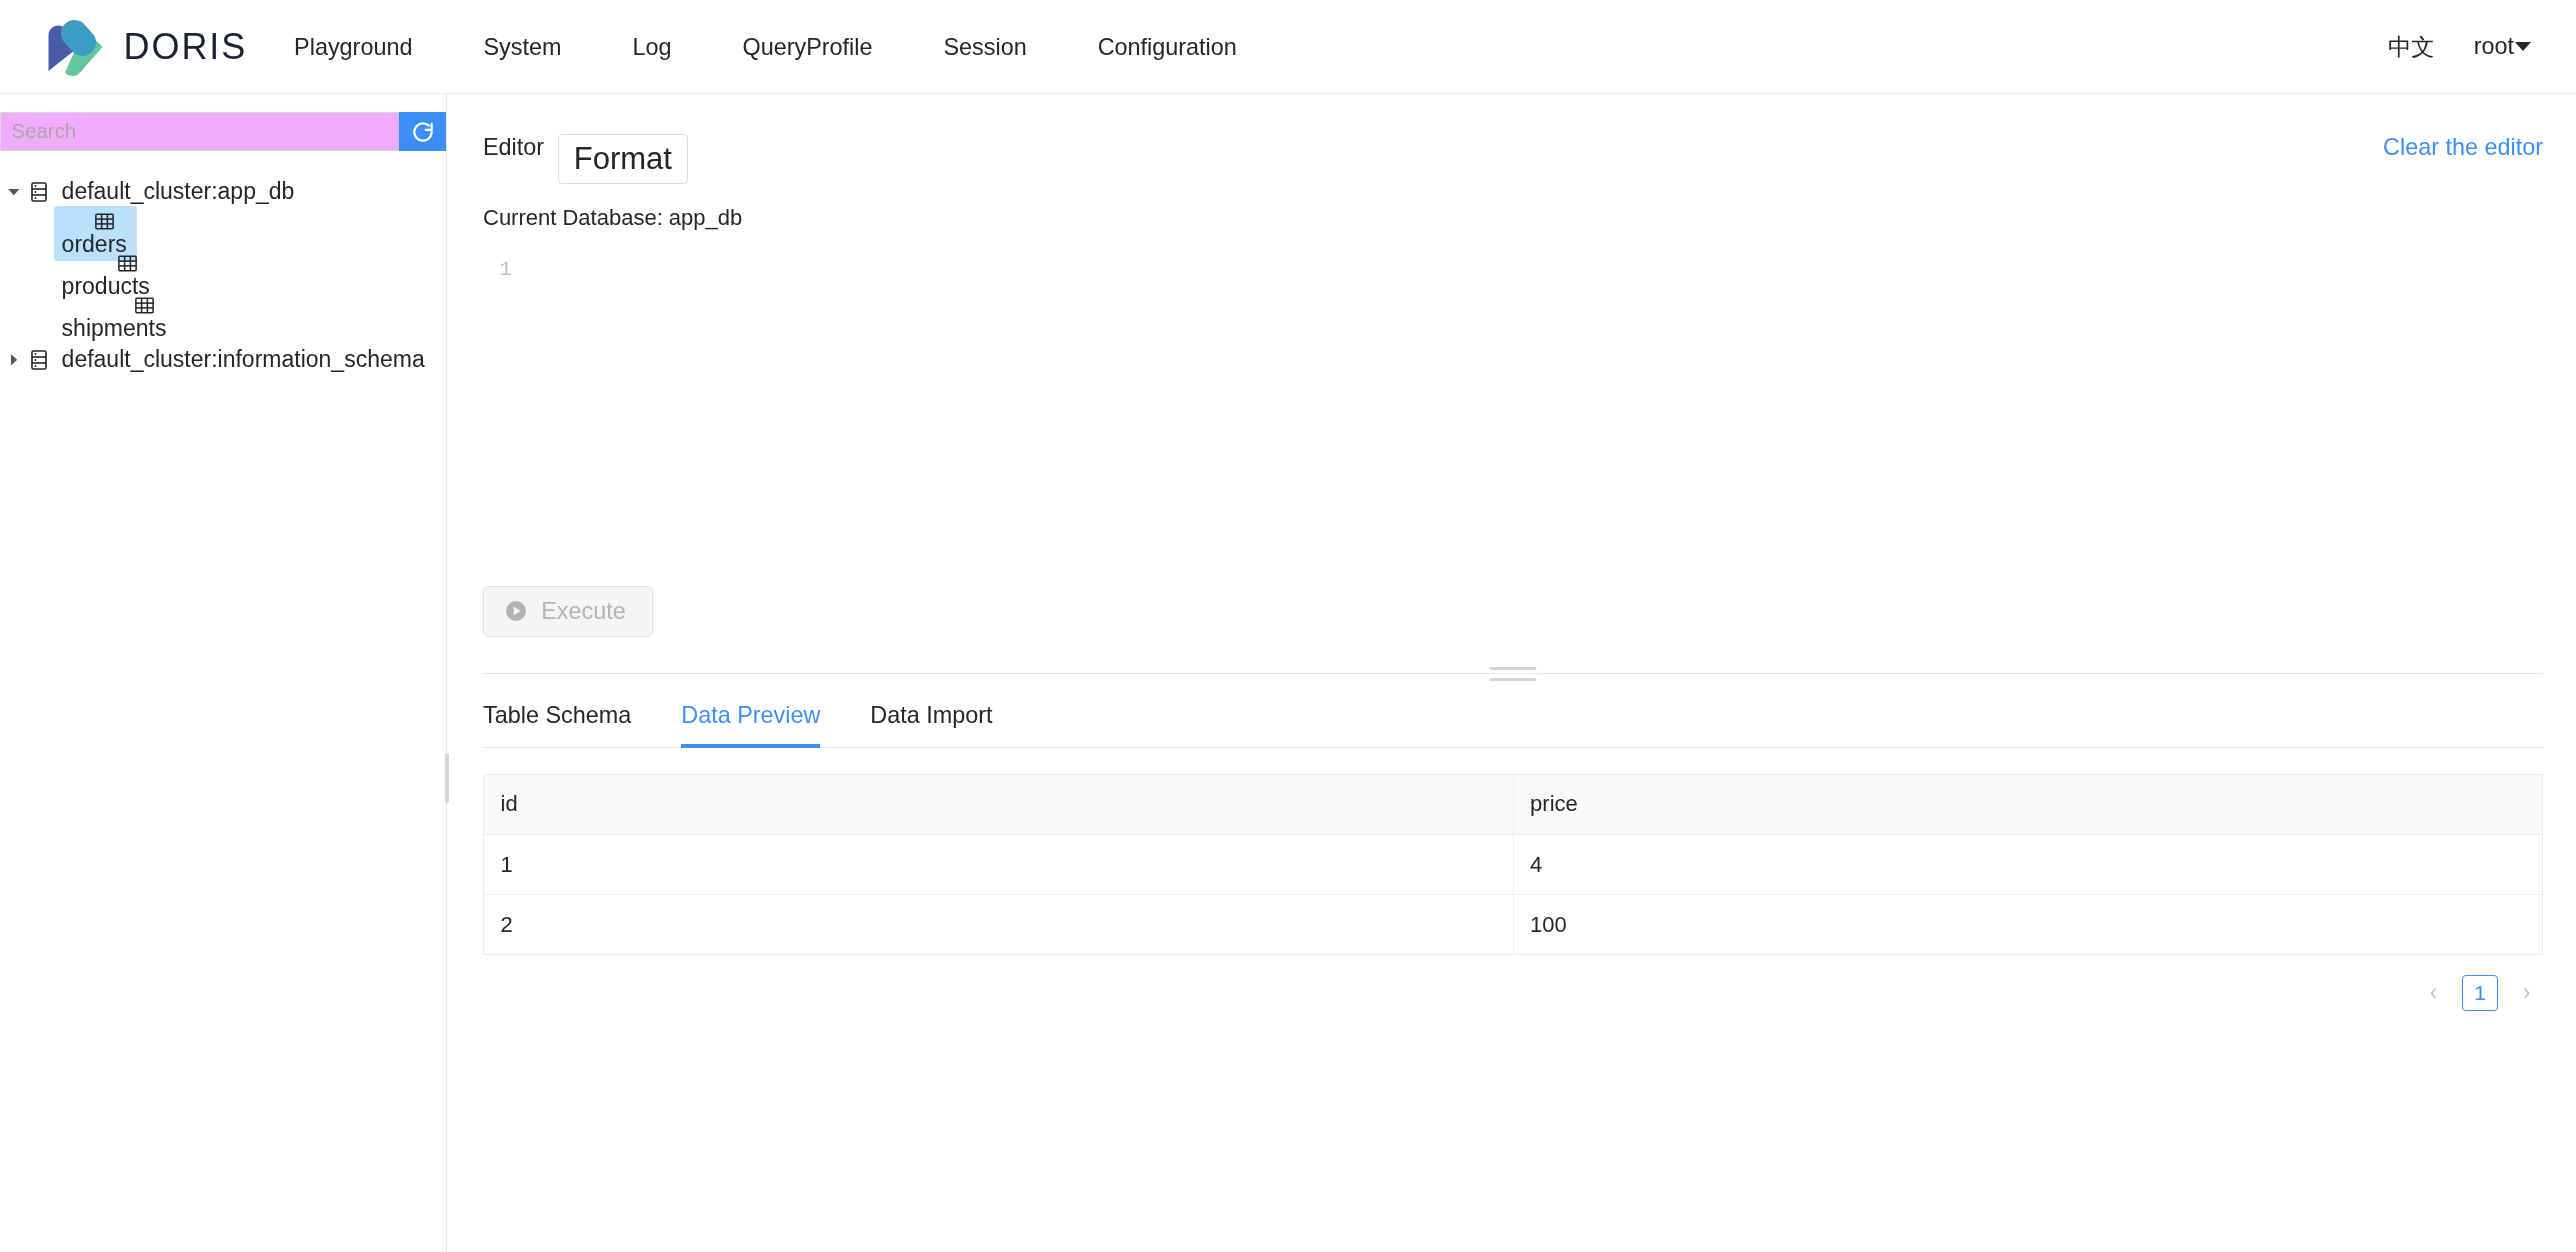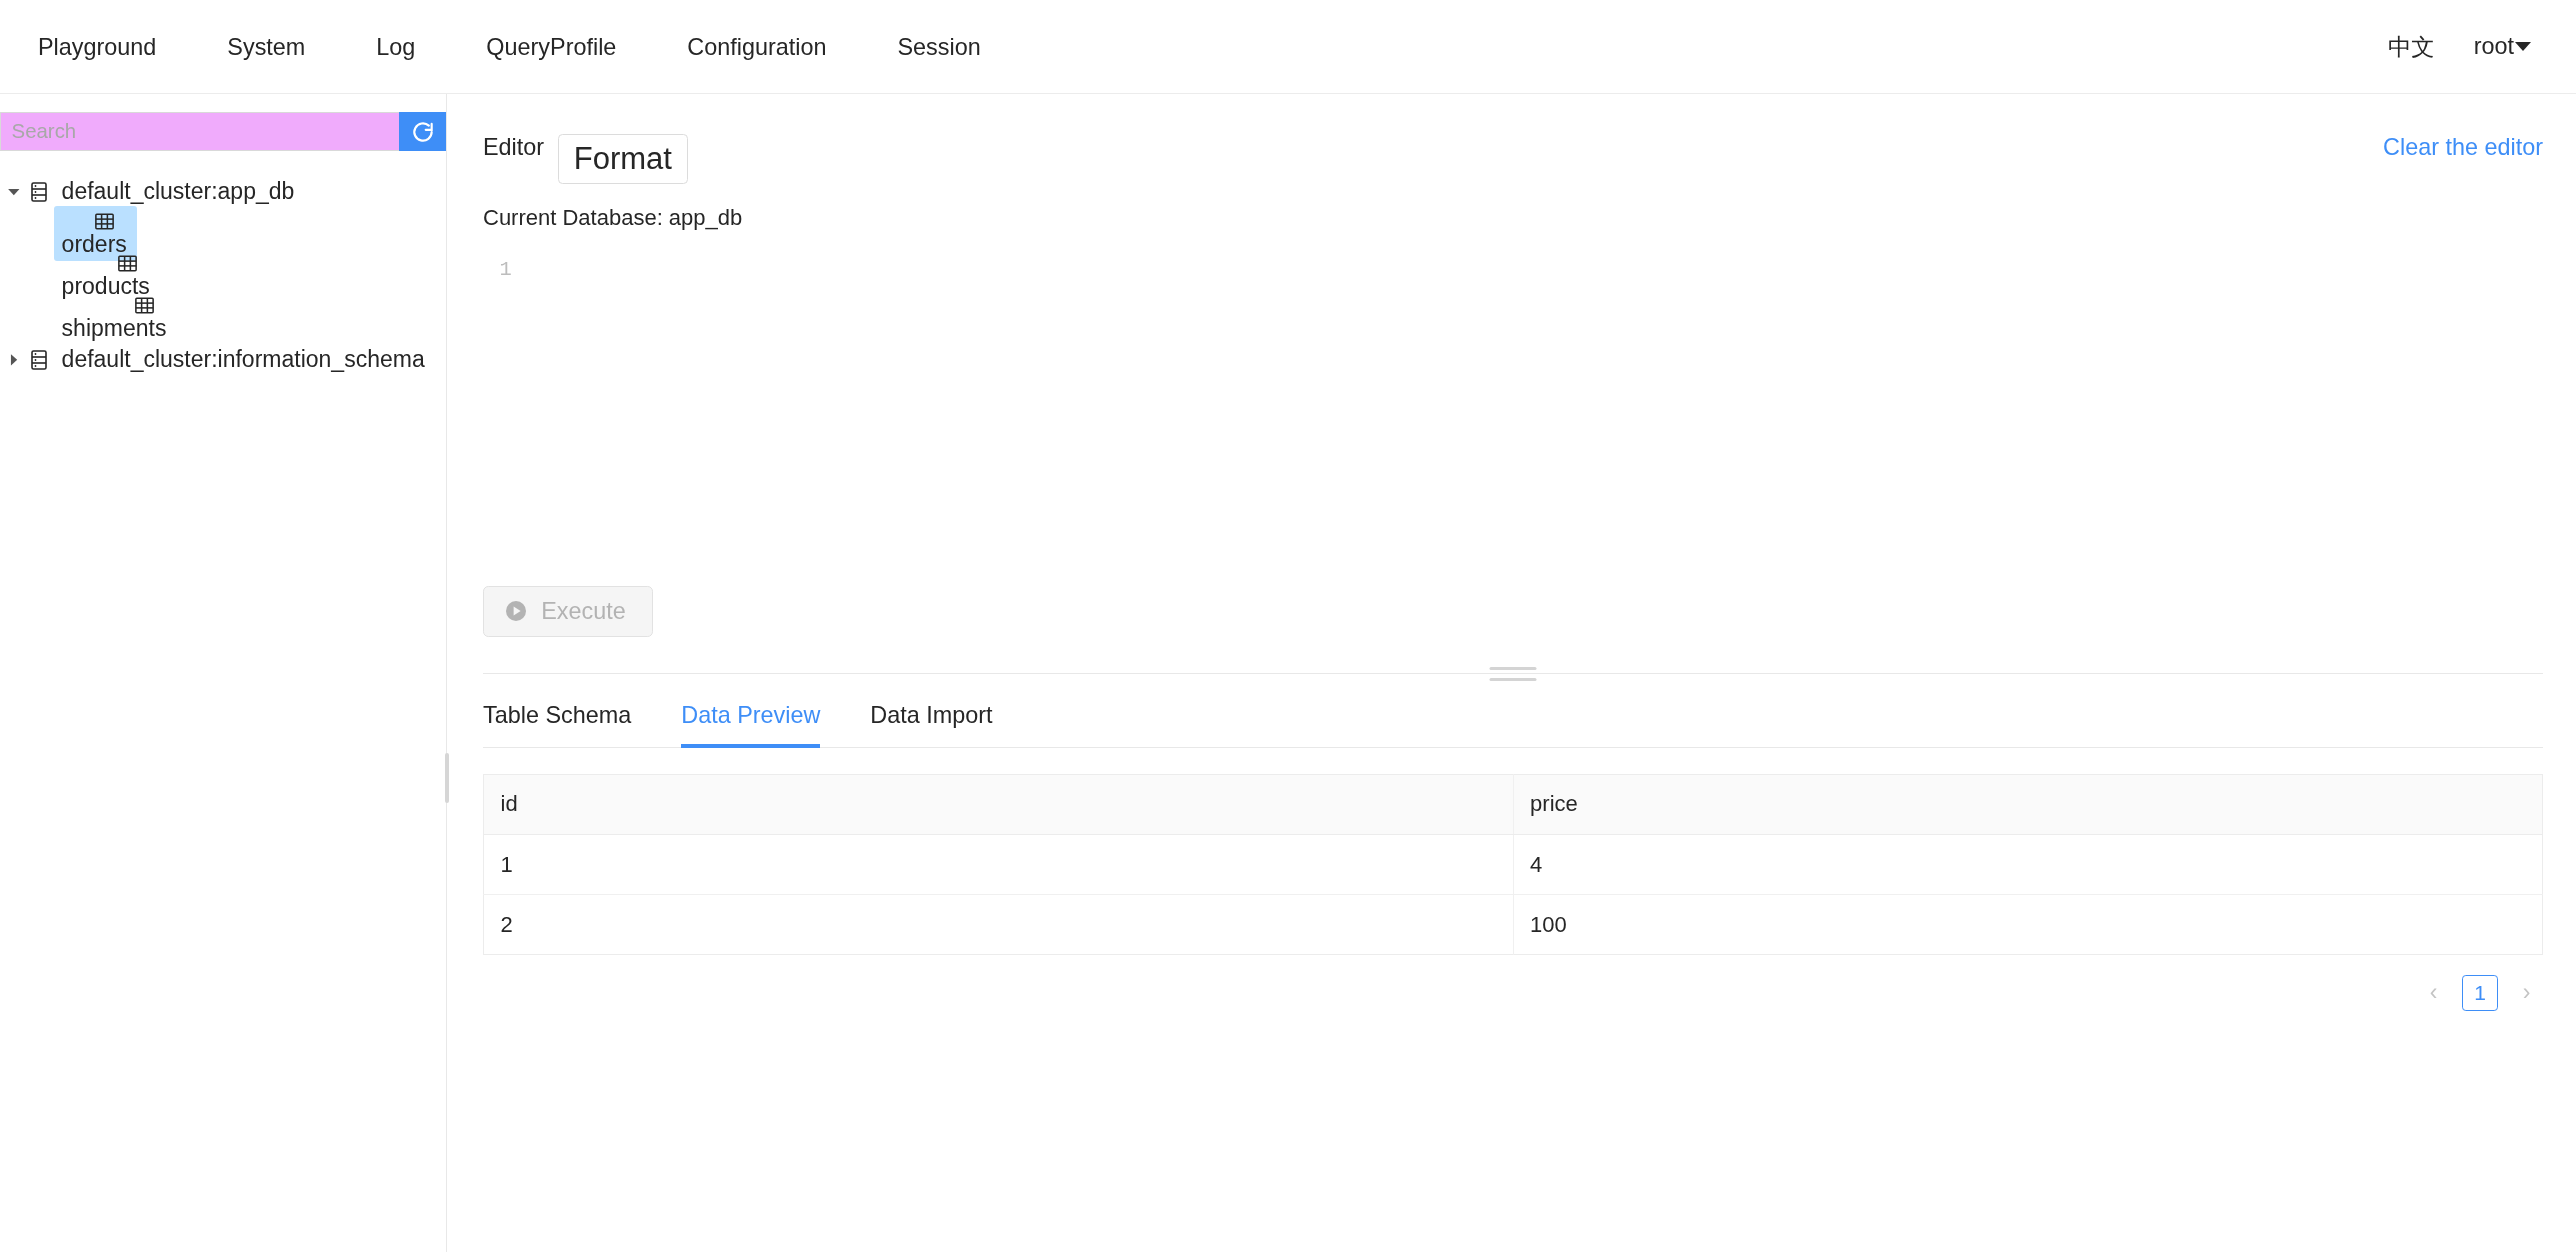--- a/index.html
+++ b/index.html
@@ -285,28 +285,36 @@
     border-radius: 3.8px;
     color: #3e8ef7;
     display: flex; align-items: center; justify-content: center;
     font-size: 21px; cursor: pointer;
   }
 </style>
 </head>
 <body>
 
 <div class="header">
+  <div class="brand">
+    <svg class="logo-mark" viewBox="0 0 92 88">
+      <path d="M62 20 L86 44 L56 78 A13 13 0 0 1 36 78 Z" fill="#64c79a"></path>
+      <path d="M14 28 A13 13 0 0 1 36 19 L58 41 L14 76 Z" fill="#4a5aa8"></path>
+      <rect x="36" y="6" width="36" height="52" rx="18" transform="rotate(-42 54 32)" fill="#3b9dc4"></rect>
+    </svg>
+    <div class="brand-name">DORIS</div>
+  </div>
 
   <div class="nav">
     <div class="nav-item">Playground</div>
     <div class="nav-item">System</div>
     <div class="nav-item">Log</div>
     <div class="nav-item">QueryProfile</div>
+    <div class="nav-item">Session</div>
     <div class="nav-item">Configuration</div>
-    <div class="nav-item">Session</div>
   </div>
 
   <div class="header-right">
     <div class="lang-toggle">中文</div>
     <div class="user-menu">
       <span>root</span>
       <span class="caret-down"></span>
     </div>
   </div>
 </div>

